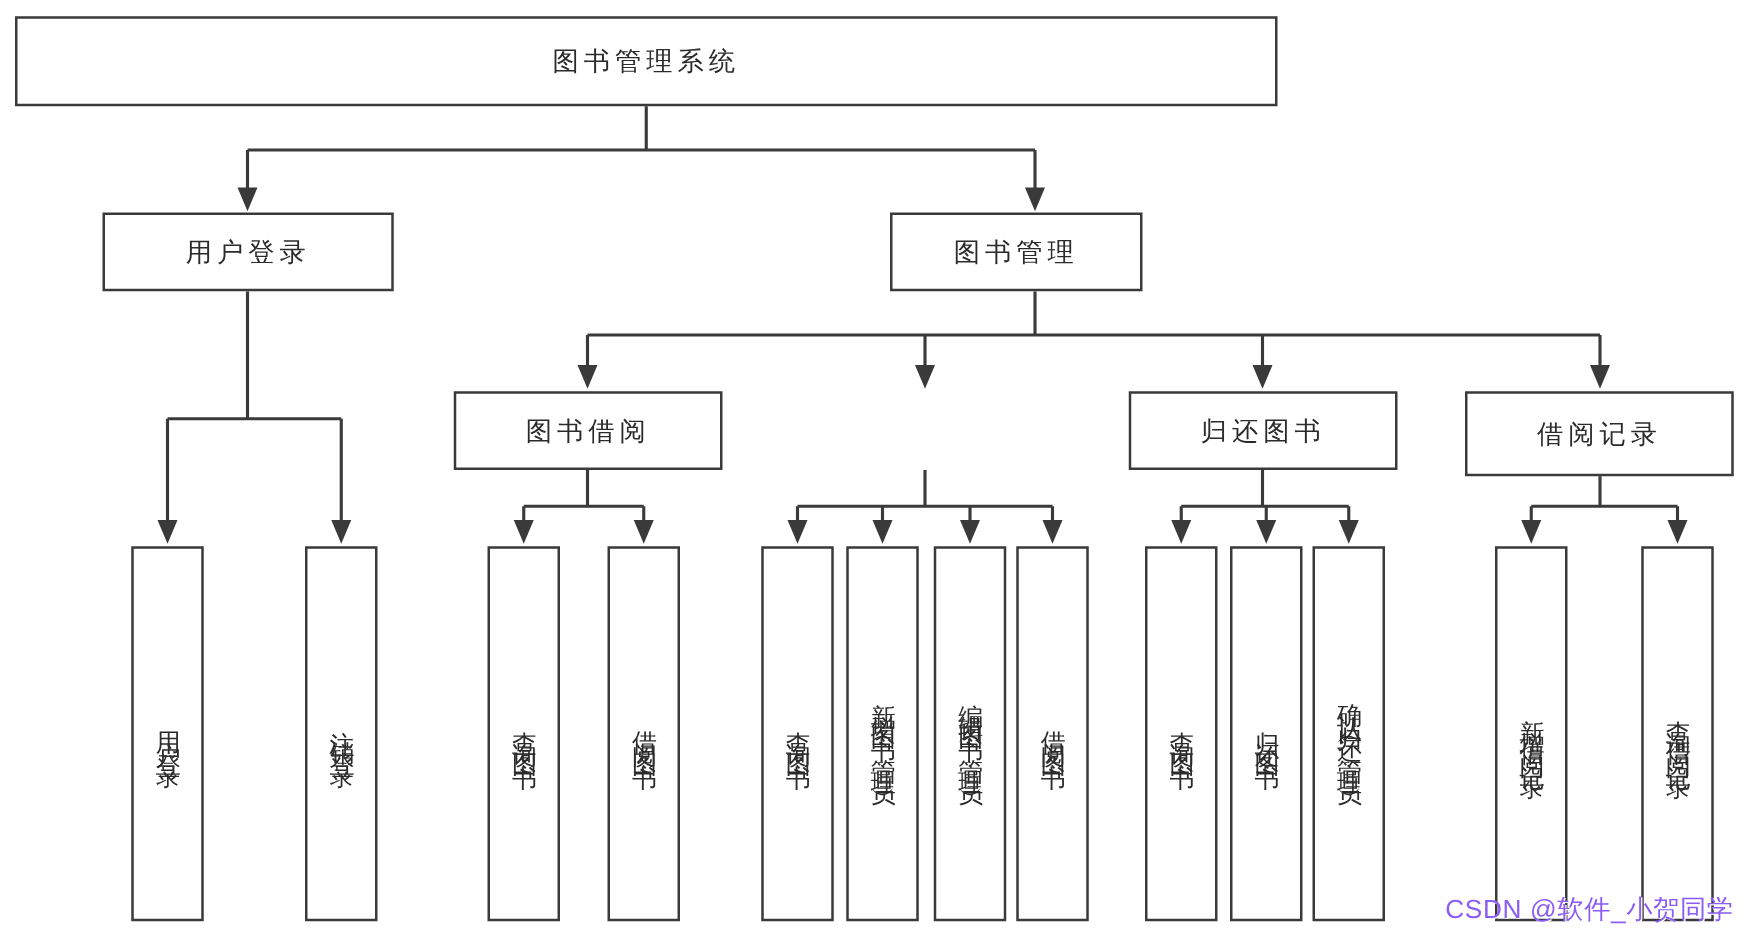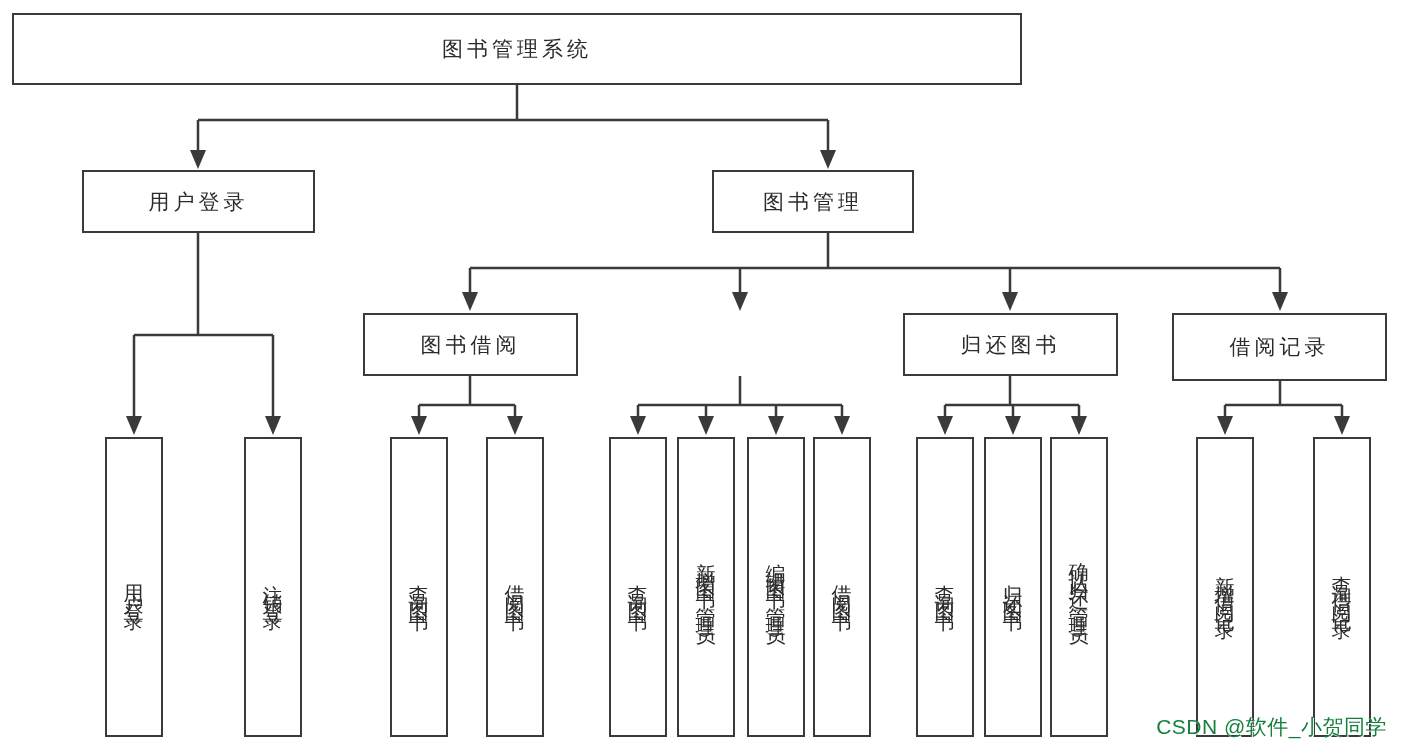--- a/index.html
+++ b/index.html
@@ -51,21 +51,21 @@
     font-size: 20px;
     letter-spacing: 9px;
     line-height: 1;
     white-space: nowrap;
   }
   .watermark {
     position: absolute;
     right: 18px;
     bottom: 6px;
     font-size: 21px;
-    color: #15803d;
+    color: #8b5cf6;
     letter-spacing: 0.5px;
     text-shadow: 1px 1px 0 #ffffff;
     z-index: 5;
     white-space: nowrap;
   }
 </style>
 </head>
 <body>
 
 <div class="canvas">

